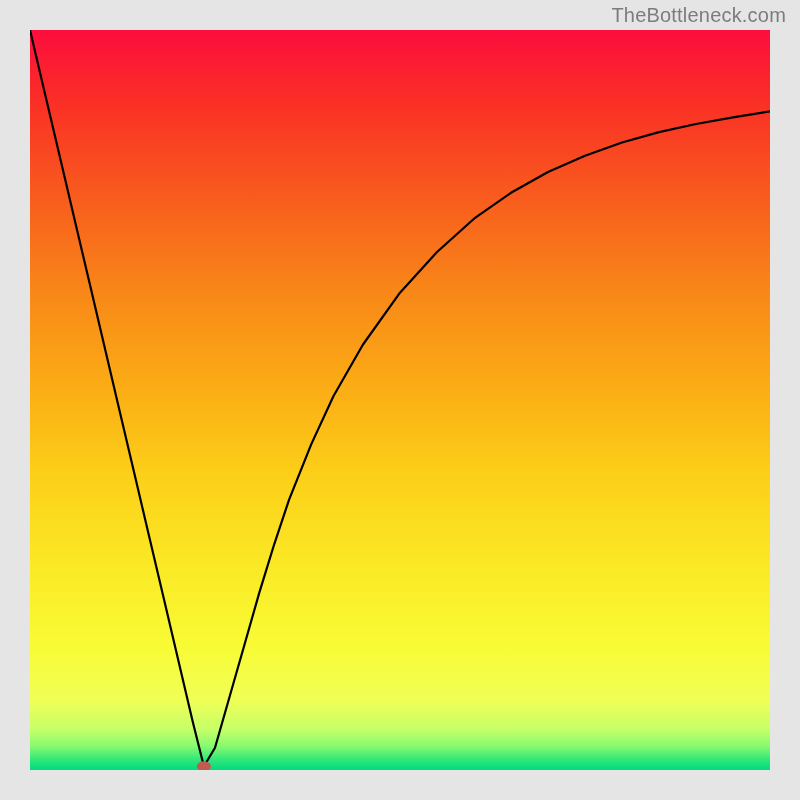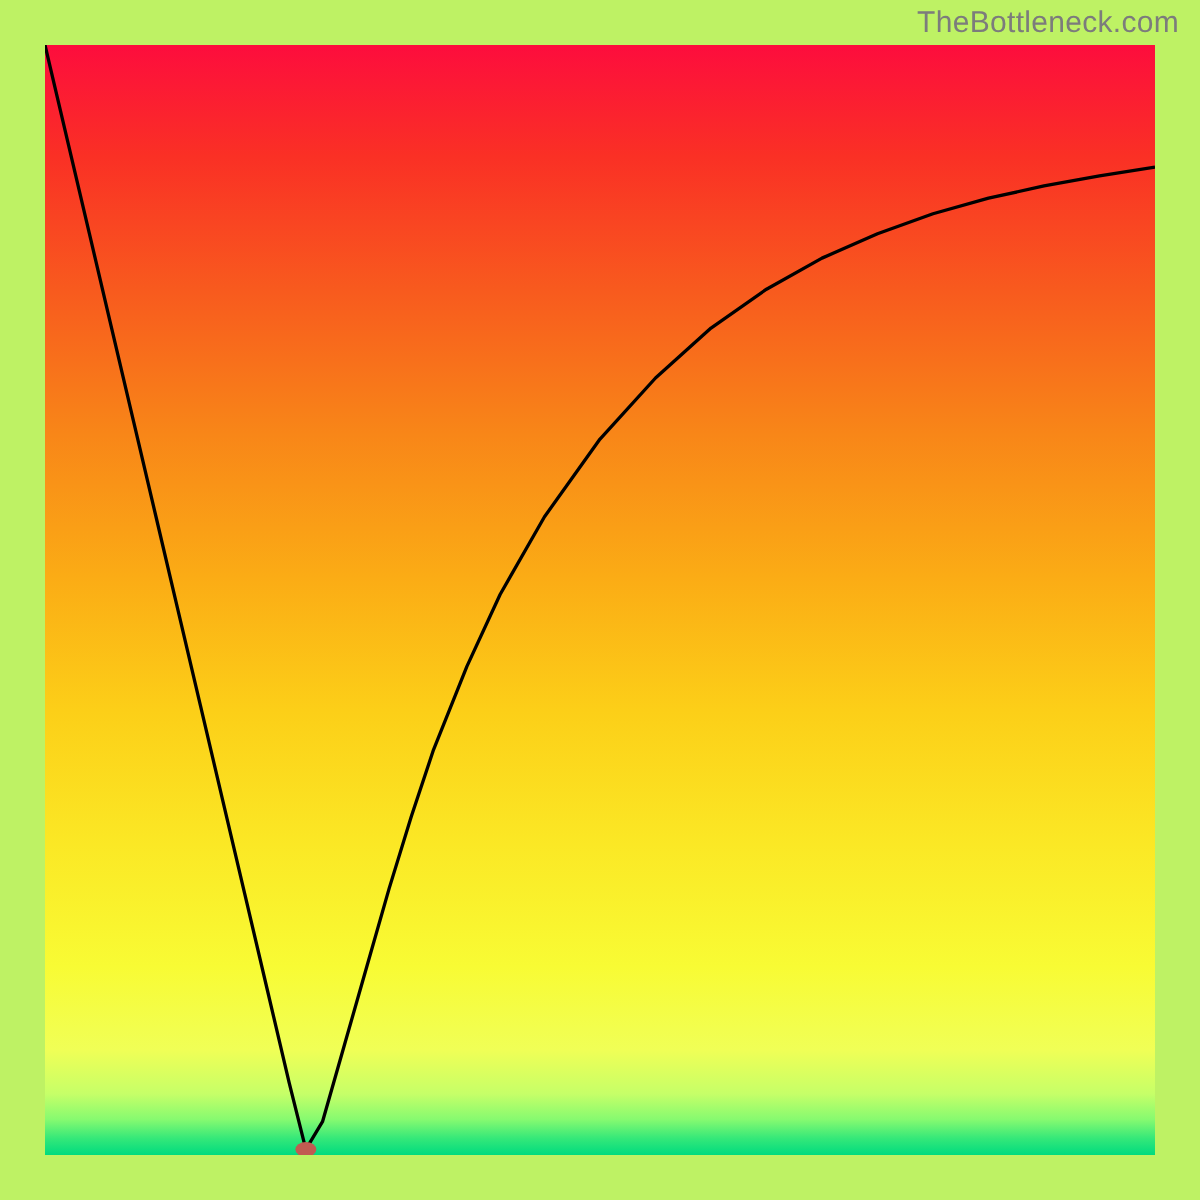--- a/index.html
+++ b/index.html
@@ -8,21 +8,21 @@
     width: 800px;
     height: 800px;
     overflow: hidden;
     background: #000;
     font-family: Arial, Helvetica, sans-serif;
   }
   .frame {
     position: relative;
     width: 800px;
     height: 800px;
-    background: #bef264;
+    background: #e5e5e5;
   }
   .watermark {
     position: absolute;
     top: 4px;
     right: 14px;
     color: #7c7c7c;
     font-size: 20px;
     font-weight: 400;
     letter-spacing: 0.2px;
     z-index: 5;

